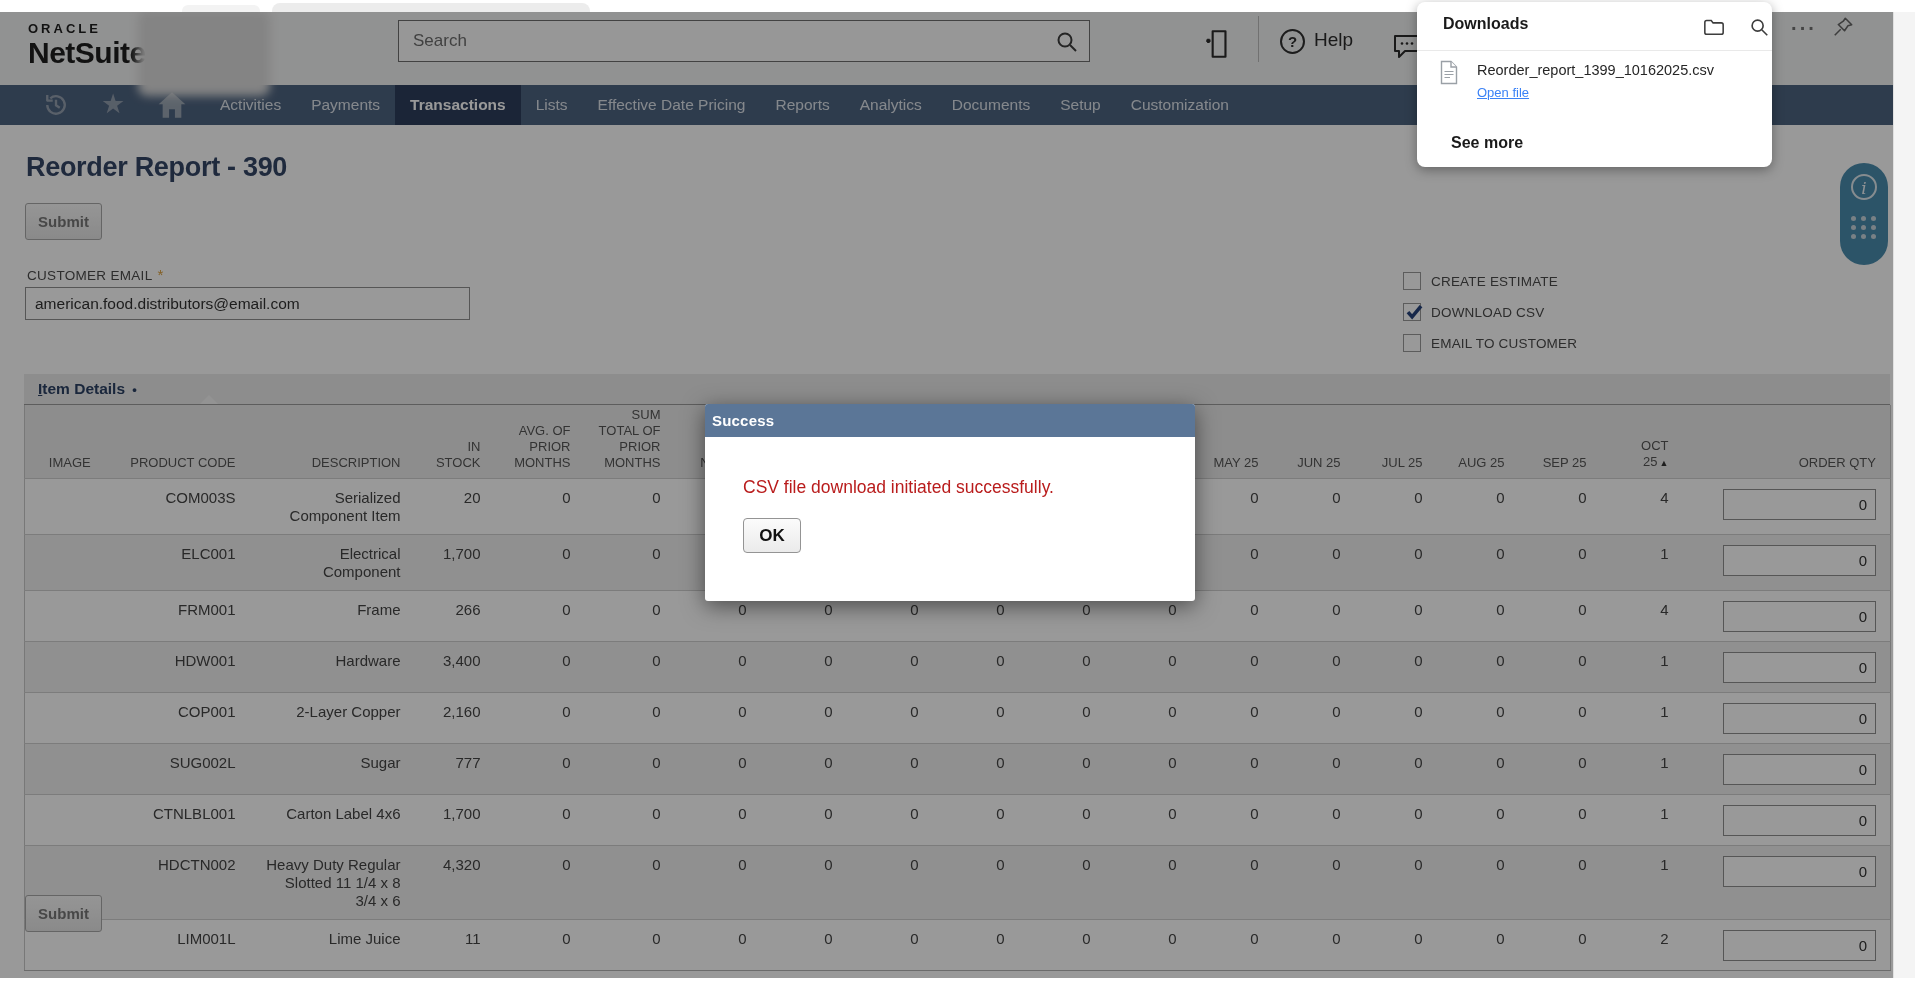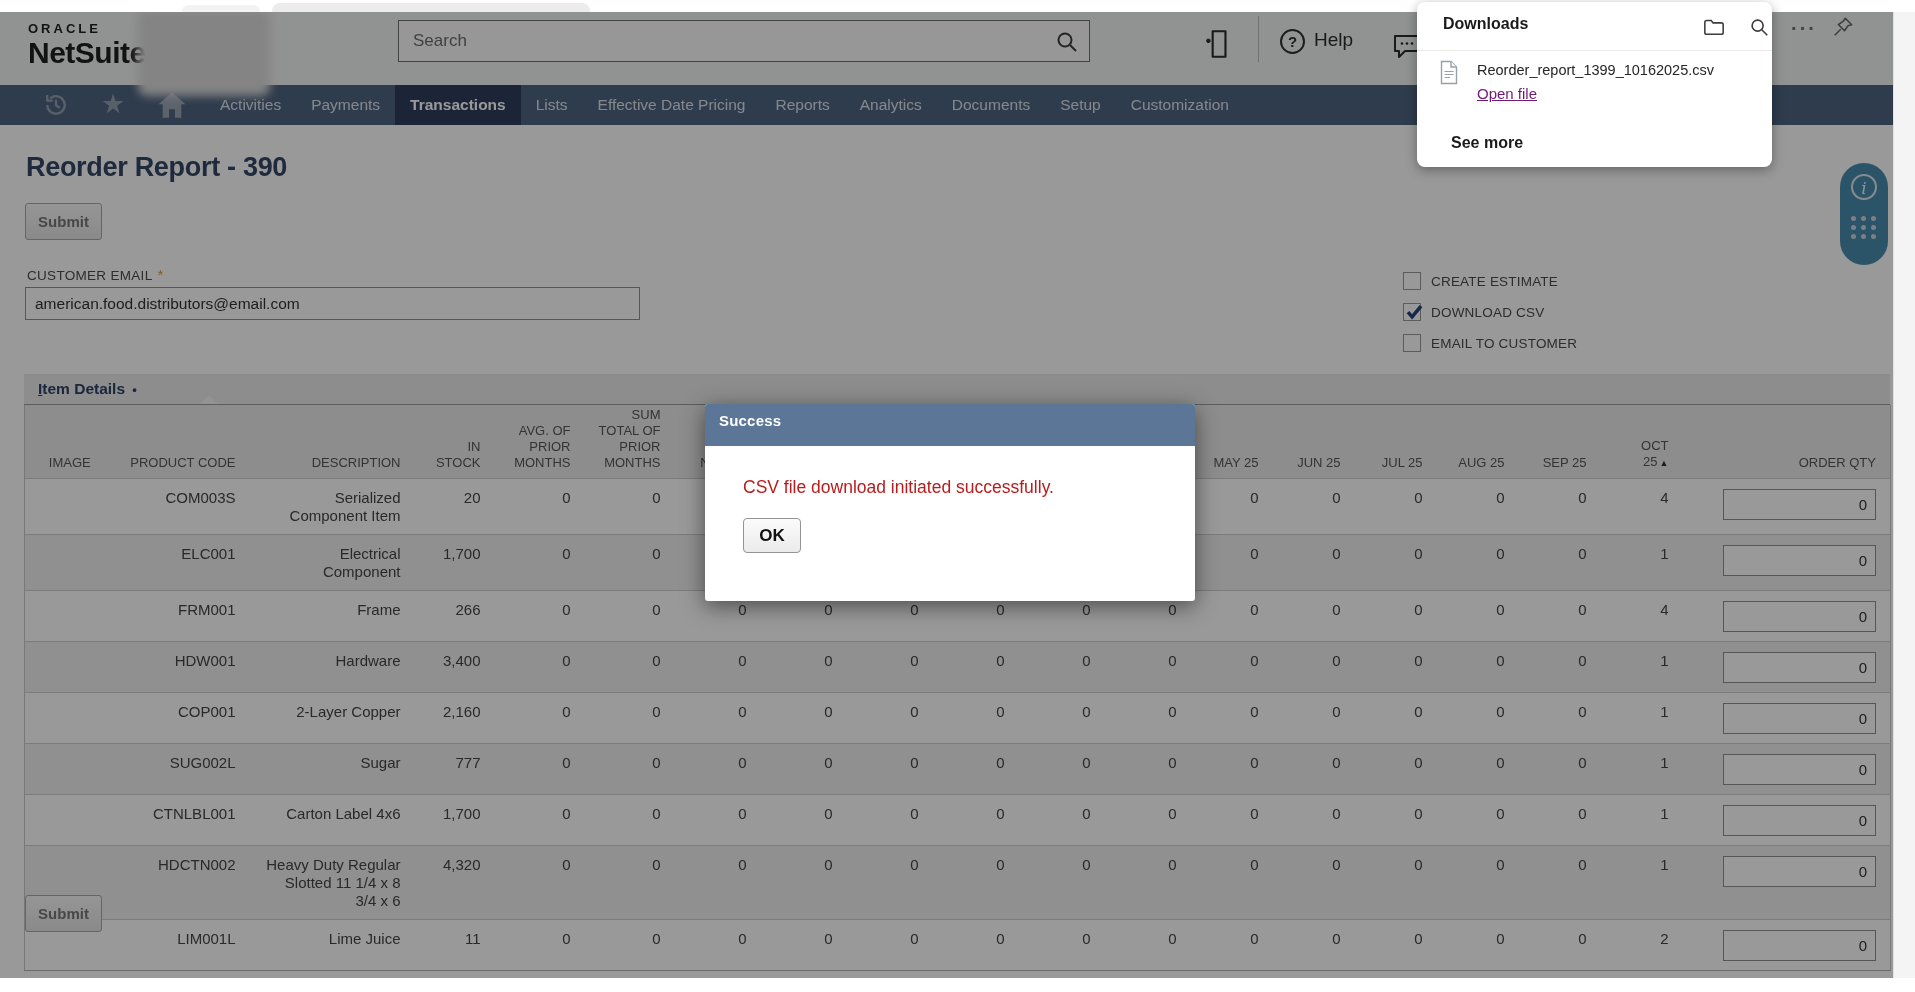--- a/index.html
+++ b/index.html
@@ -37,21 +37,21 @@
   .tab.active { background:#2d3f5c; color:#ffffff; font-weight:bold;text-align:right; }
 
   
   .ns-body { position:absolute; left:0; top:125px; width:1893px; height:853px; background:#ffffff; }
   .page-title { position:absolute; left:26px; top:27px; font-size:27px; font-weight:bold; color:#344667; letter-spacing:-0.3px; }
   .btn { background:linear-gradient(#f9f9f9,#e6e6e6); border:1px solid #a9a9a9; border-radius:3px; color:#777; font-weight:bold; font-size:15px; cursor:pointer; font-family:"Liberation Sans",sans-serif; }
   .submit-top { position:absolute; left:25px; top:78px; width:77px; height:37px; }
   .submit-bottom { position:absolute; left:25px; top:770px; width:77px; height:37px; }
   .fld-label { position:absolute; left:27px; top:141px; font-size:13.5px; color:#4c4c4c; letter-spacing:0.3px; }
   .req { color:#dca03d; font-size:15px; margin-left:5px; }
-  .email-input { position:absolute; left:25px; top:162px; width:615px; height:33px; border:1px solid #8f8f8f; padding:0 9px; font-size:15.5px; color:#333; font-family:"Liberation Sans",sans-serif; background:#fff; }
+  .email-input { position:absolute; left:25px; top:162px; width:445px; height:33px; border:1px solid #8f8f8f; padding:0 9px; font-size:15.5px; color:#333; font-family:"Liberation Sans",sans-serif; background:#fff; }
   .chk-group { position:absolute; left:1403px; top:128px;margin-top:19px; }
   .chk-row { display:flex; align-items:center; margin-bottom:13px; height:18px; }
   .chk-box { width:18px; height:18px; border:1px solid #9a9a9a; background:#fff; margin-right:10px; position:relative; cursor:pointer; flex:none; }
   .chk-box svg { position:absolute; left:1px; top:-2px; }
   .chk-label { font-size:13.5px; color:#4c4c4c; letter-spacing:0.2px; }
 
   
   .subtab-strip { position:absolute; left:24px; top:249px; width:1866px; height:31px; background:#ececec; border-bottom:1px solid #9b9b9b; }
   .subtab { position:absolute; left:14px; top:6px; font-size:15.5px; font-weight:bold; color:#2c4164; cursor:pointer; }
   .subtab u { text-decoration:underline; }
@@ -72,32 +72,32 @@
   .dim { position:absolute; left:0; top:12px; width:1893px; height:966px; background:rgba(0,0,0,0.40); z-index:40; }
 
   
   .pill { position:absolute; left:1840px; top:163px; width:48px; height:102px; background:#4a8cae; border-radius:24px; z-index:30; }
   .pill .info-ring { position:absolute; left:11px; top:11px; width:26px; height:26px; border:2px solid #dfe9ef; border-radius:50%; color:#eef4f8; font-family:"DejaVu Serif",serif; font-style:italic; font-size:17px; text-align:center; line-height:24px; cursor:pointer; }
   .pill .dots { position:absolute; left:11px; top:53px; width:26px; display:grid; grid-template-columns:repeat(3,1fr); grid-gap:4px; cursor:pointer; }
   .pill .dots span { width:5px; height:5px; border-radius:50%; background:#c8d6de; }
 
   
   .modal { position:absolute; left:705px; top:404px; width:490px; height:197px; background:#fff; border-radius:3px; box-shadow:0 5px 22px rgba(0,0,0,0.5); z-index:60; }
-  .modal-head { height:42px; background:#5b7697; border-radius:3px 3px 0 0; color:#fff; font-size:15px; font-weight:bold; line-height:33px; padding-left:14px; letter-spacing:0.2px; }
+  .modal-head { height:33px; background:#5b7697; border-radius:3px 3px 0 0; color:#fff; font-size:15px; font-weight:bold; line-height:33px; padding-left:7px; letter-spacing:0.2px; }
   .modal-msg { position:absolute; left:38px; top:73px; font-size:17.5px; color:#b91c1c; }
   .modal-ok { position:absolute; left:38px; top:114px; width:58px; height:35px; background:linear-gradient(#fbfbfb,#ebebeb); border:1px solid #949494; border-radius:4px; font-size:17px; font-weight:bold; color:#111; cursor:pointer; font-family:"Liberation Sans",sans-serif; }
 
   
   .dl { position:absolute; left:1417px; top:2px; width:355px; height:165px; background:#fff; border-radius:8px; box-shadow:0 3px 12px rgba(0,0,0,0.35); z-index:70; }
   .dl-title { position:absolute; left:26px; top:13px; font-size:16px; font-weight:bold; color:#1a1a1a; }
   .dl-ico { position:absolute; top:14px; width:22px; height:22px; cursor:pointer; }
   .dl-sep { position:absolute; left:0; top:48px; width:100%; height:1px; background:#e9e9e9; }
   .dl-fileico { position:absolute; left:22px; top:58px; width:20px; height:25px; }
   .dl-filename { position:absolute; left:60px; top:60px; font-size:14.5px; color:#262626; }
-  .dl-open { position:absolute; left:60px; top:83px; font-size:15px; font-weight:500; color:#701a75; text-decoration:underline; cursor:pointer; }
+  .dl-open { position:absolute; left:60px; top:83px; font-size:13px; font-weight:500; color:#3b82f6; text-decoration:underline; cursor:pointer; }
   .dl-more { position:absolute; left:34px; top:132px; font-size:16px; font-weight:600; color:#1a1a1a; cursor:pointer; }
   .dots3 { font-size:20px; font-weight:bold; color:#444; letter-spacing:2px; line-height:20px; }
 </style>
 </head>
 <body>
 
 <div class="stage">
 
   <div class="ns-header">
     <div class="logo">

